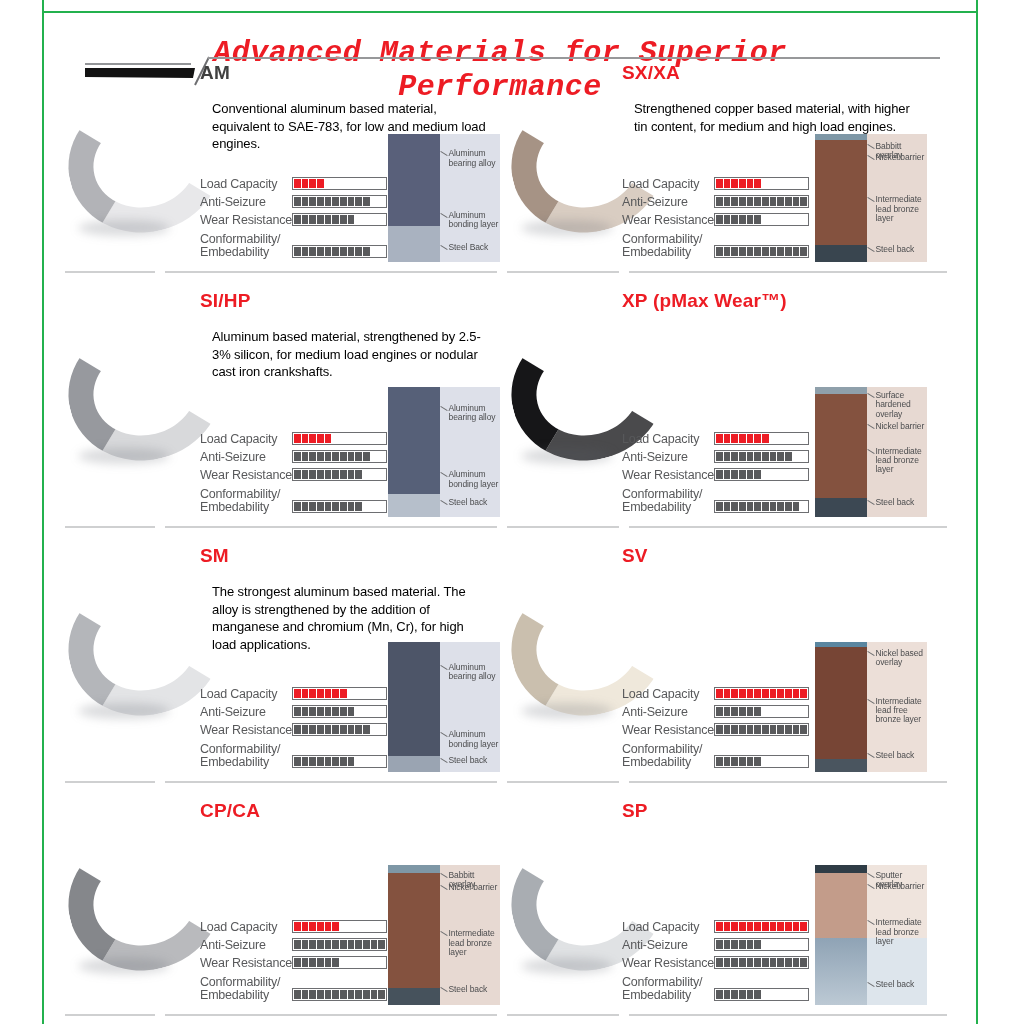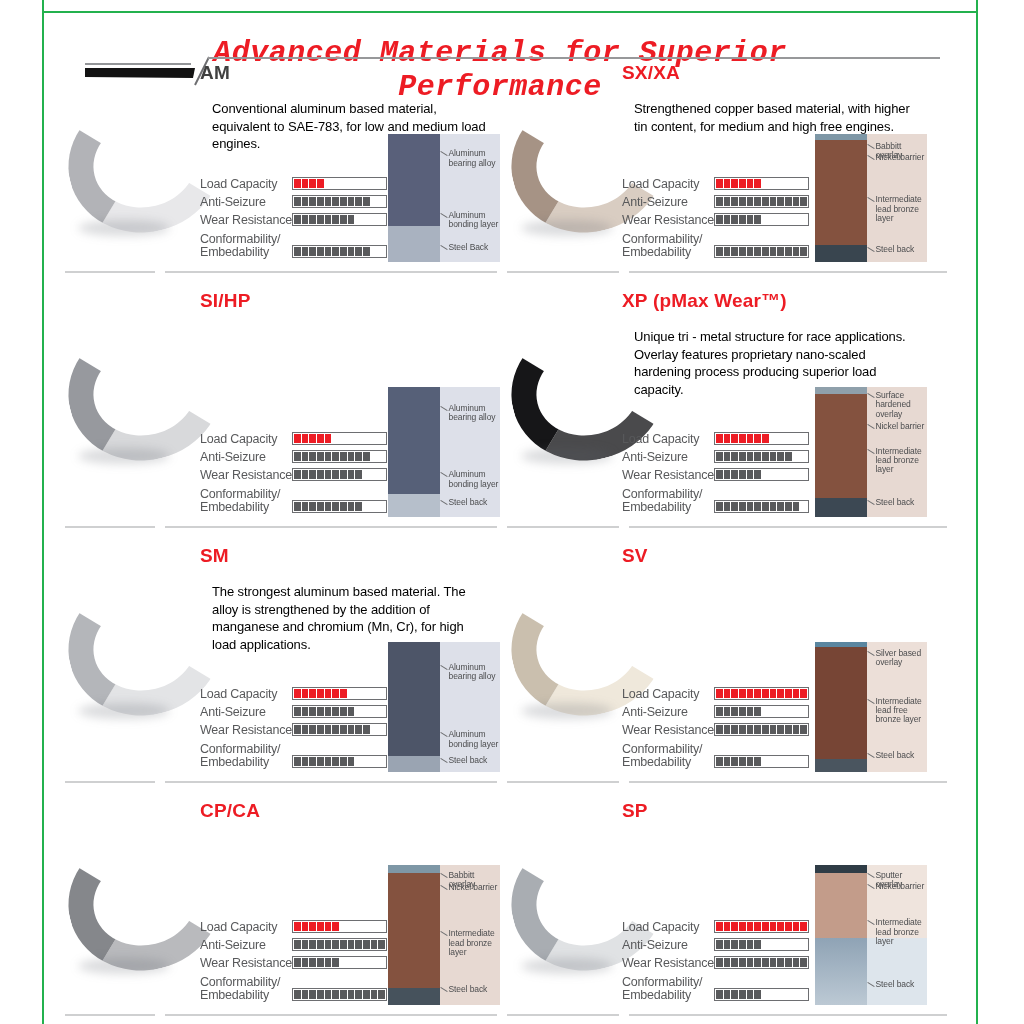--- a/index.html
+++ b/index.html
@@ -231,21 +231,21 @@
       </div>
     </div>
 </section>
 
 <section class="cell r1 c2">
   <div class="shell">
       <div class="arc" style="border-bottom-color: rgb(217, 205, 194); border-left-color: rgb(166, 147, 133);"></div>
       <div class="shadow"></div>
     </div>
   <h3 class="code" style="color: rgb(237, 28, 36);">SX/XA</h3>
-  <p class="desc">Strengthened copper based material, with higher tin content, for medium and high free engines.</p>
+  <p class="desc">Strengthened copper based material, with higher tin content, for medium and high load engines.</p>
   <div class="ratings">
     <div class="rrow">
         <span class="rlabel">Load Capacity</span>
         <div class="bar">
           <i style="background: rgb(237, 28, 36);"></i>
           <i style="background: rgb(237, 28, 36);"></i>
           <i style="background: rgb(237, 28, 36);"></i>
           <i style="background: rgb(237, 28, 36);"></i>
           <i style="background: rgb(237, 28, 36);"></i>
           <i style="background: rgb(237, 28, 36);"></i>
@@ -327,20 +327,21 @@
       </div>
     </div>
 </section>
 
 <section class="cell r2 c1">
   <div class="shell">
       <div class="arc" style="border-bottom-color: rgb(216, 217, 219); border-left-color: rgb(151, 153, 158);"></div>
       <div class="shadow"></div>
     </div>
   <h3 class="code" style="color: rgb(237, 28, 36);">SI/HP</h3>
+  <p class="desc">Aluminum based material, strengthened by 2.5-3% silicon, for medium load engines or nodular cast iron crankshafts.</p>
   <div class="ratings">
     <div class="rrow">
         <span class="rlabel">Load Capacity</span>
         <div class="bar">
           <i style="background: rgb(237, 28, 36);"></i>
           <i style="background: rgb(237, 28, 36);"></i>
           <i style="background: rgb(237, 28, 36);"></i>
           <i style="background: rgb(237, 28, 36);"></i>
           <i style="background: rgb(237, 28, 36);"></i>
           <i></i>
@@ -420,21 +421,20 @@
       </div>
     </div>
 </section>
 
 <section class="cell r2 c2">
   <div class="shell">
       <div class="arc" style="border-bottom-color: rgb(74, 74, 76); border-left-color: rgb(22, 22, 24);"></div>
       <div class="shadow"></div>
     </div>
   <h3 class="code" style="color: rgb(237, 28, 36);">XP (pMax Wear™)</h3>
-  <p class="desc">Unique tri - metal structure for race applications. Overlay features proprietary nano-scaled hardening process producing superior load capacity.</p>
   <div class="ratings">
     <div class="rrow">
         <span class="rlabel">Load Capacity</span>
         <div class="bar">
           <i style="background: rgb(237, 28, 36);"></i>
           <i style="background: rgb(237, 28, 36);"></i>
           <i style="background: rgb(237, 28, 36);"></i>
           <i style="background: rgb(237, 28, 36);"></i>
           <i style="background: rgb(237, 28, 36);"></i>
           <i style="background: rgb(237, 28, 36);"></i>
@@ -691,21 +691,21 @@
       </div>
   </div>
   <div class="swatch">
       <div class="swleft">
         <div class="swband" style="height: 4%; background: rgb(90, 134, 160);"></div>
         <div class="swband speckle-copper" style="height: 86%; background: rgb(119, 69, 53);"></div>
         <div class="swband" style="height: 10%; background: rgb(74, 85, 95);"></div>
       </div>
       <div class="swpanel" style="background: rgb(236, 223, 216);"></div>
       <div class="swlabels">
-        <div class="swlabel" style="top: 5%;">Silver based overlay</div>
+        <div class="swlabel" style="top: 5%;">Nickel based overlay</div>
         <div class="swlabel" style="top: 42%;">Intermediate lead free bronze layer</div>
         <div class="swlabel" style="top: 84%;">Steel back</div>
       </div>
     </div>
 </section>
 
 <section class="cell r4 c1">
   <div class="shell">
       <div class="arc" style="border-bottom-color: rgb(185, 186, 189); border-left-color: rgb(133, 135, 139);"></div>
       <div class="shadow"></div>

